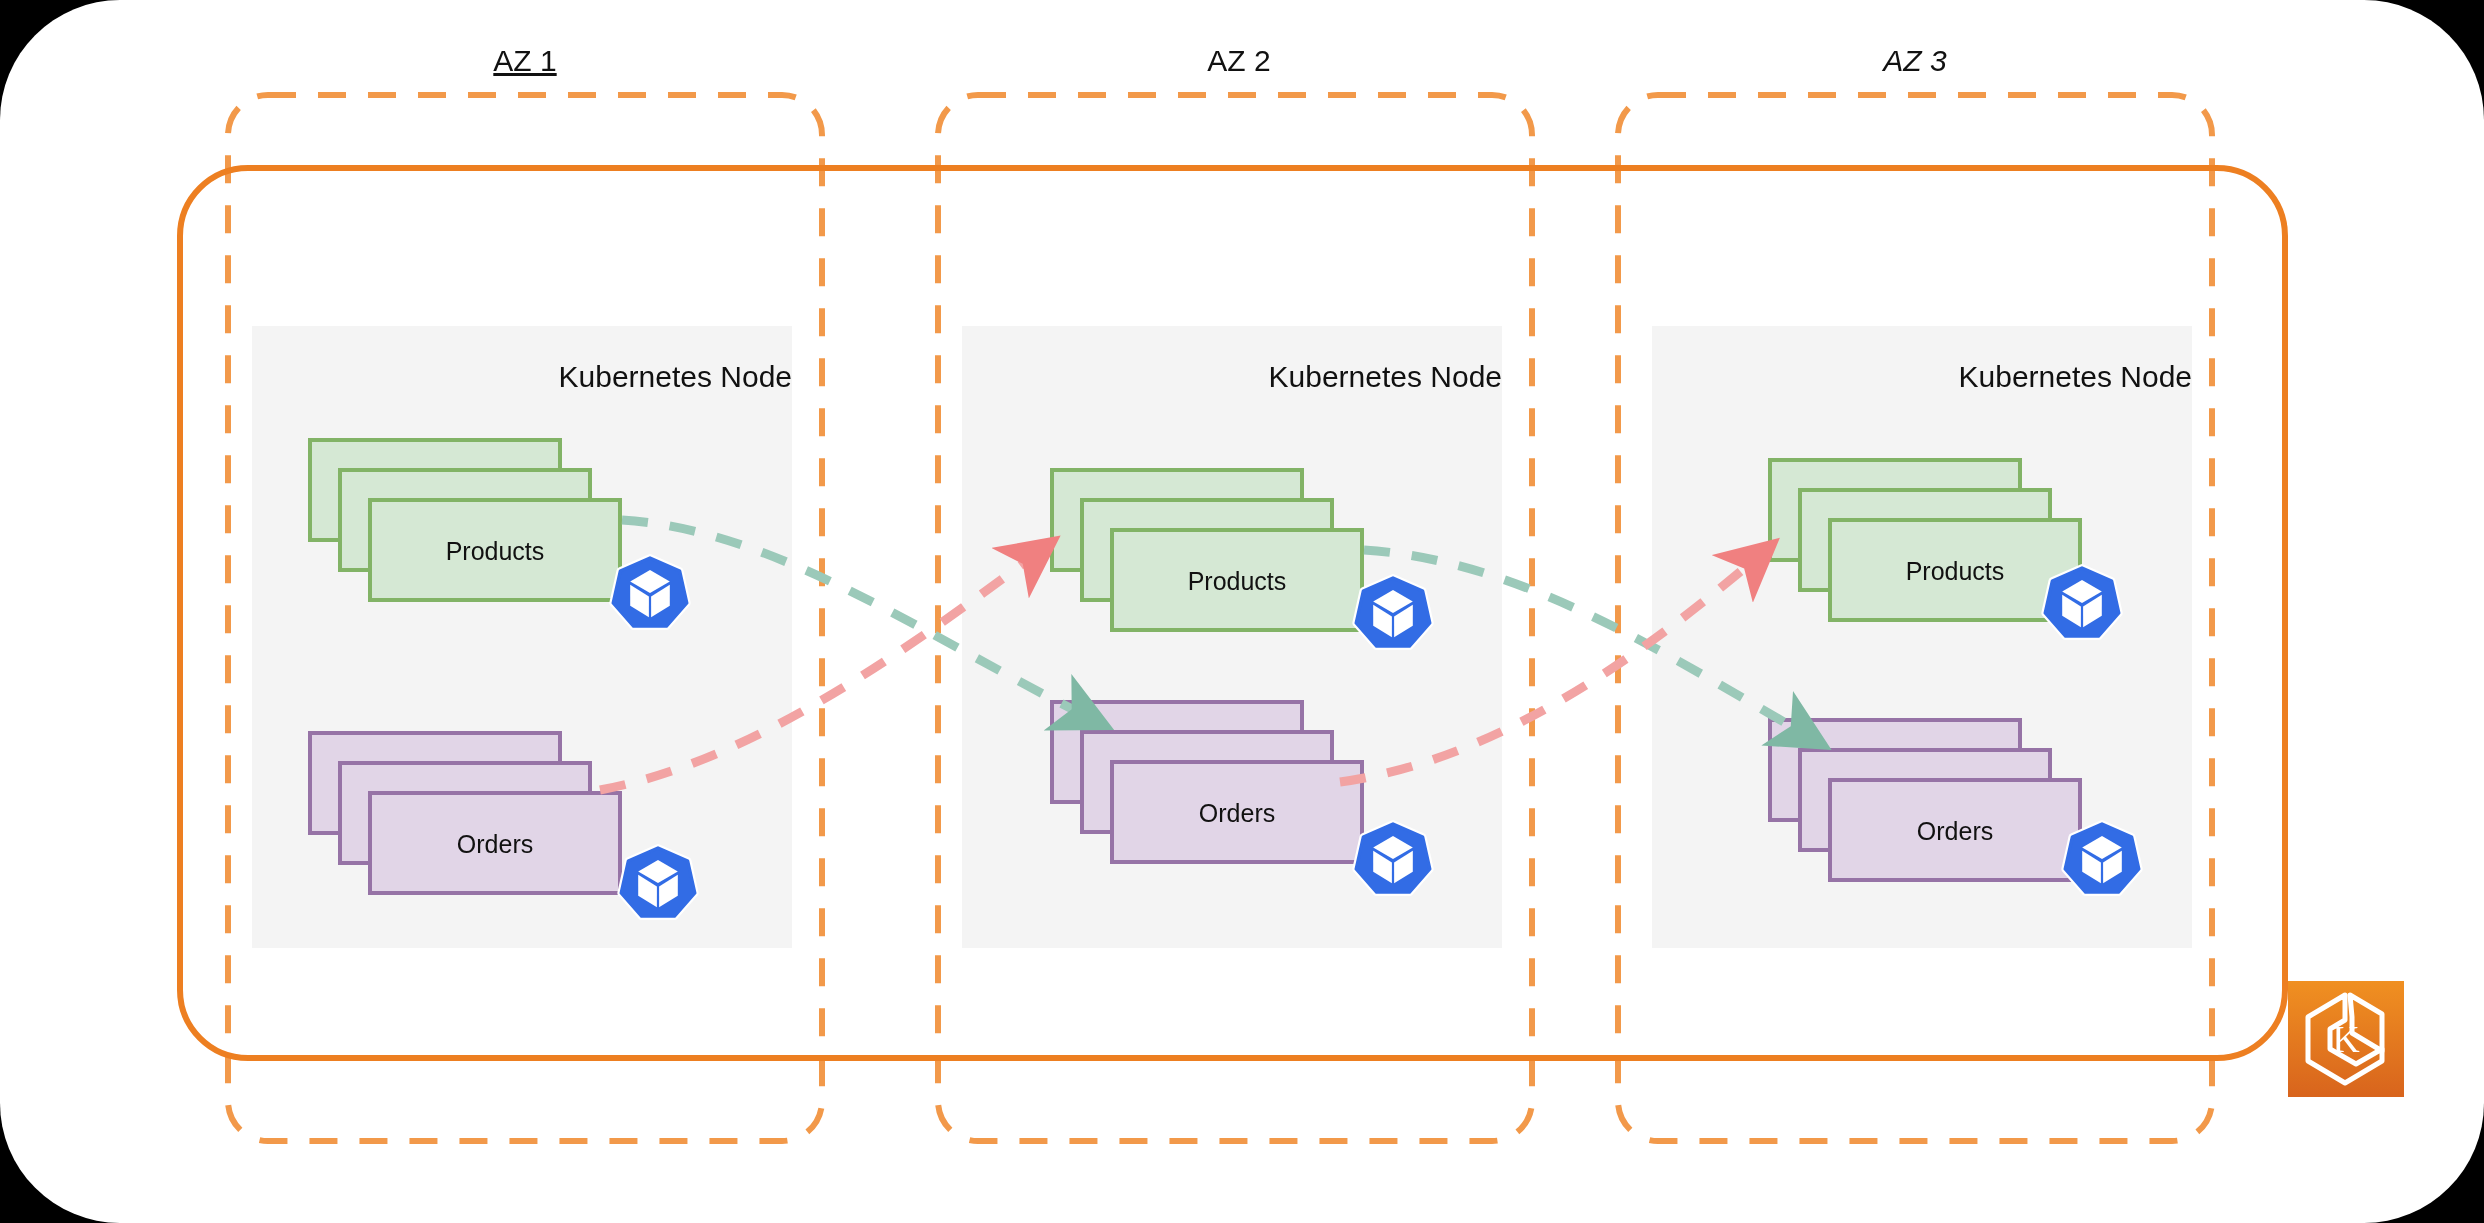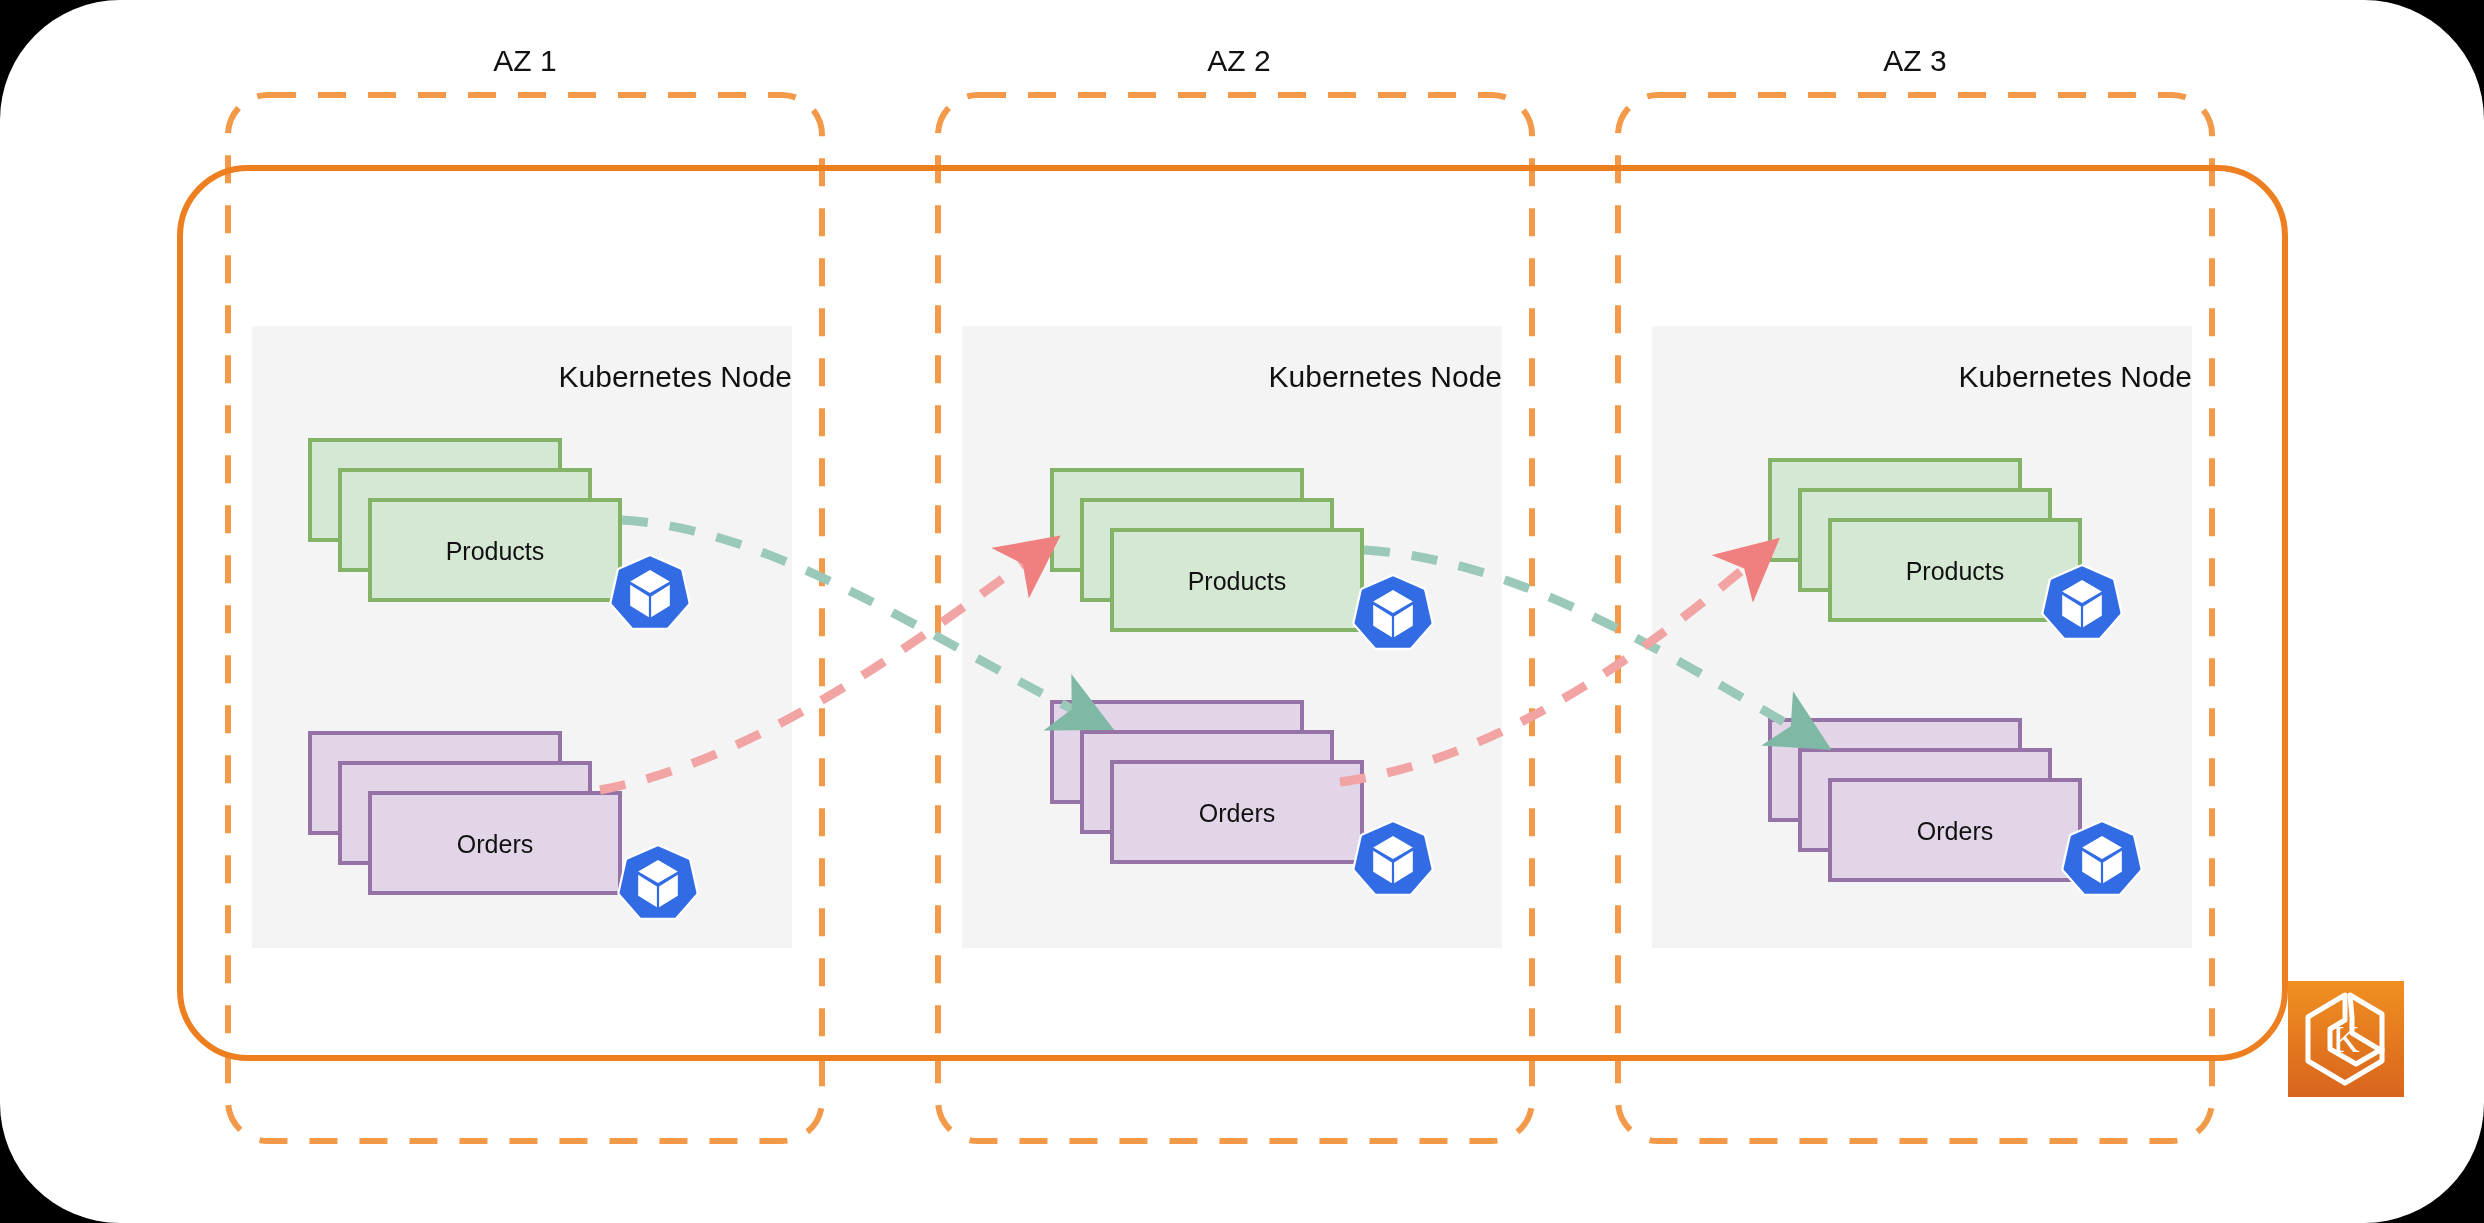--- a/index.html
+++ b/index.html
@@ -151,23 +151,23 @@
     <g>
       <rect x="2288" y="981" width="116" height="116" fill="url(#eksGrad)"></rect>
       <g transform="translate(2346,1039)" fill="none" stroke="#ffffff" stroke-width="5" stroke-linejoin="round" stroke-linecap="round">
         <path d="M-1,-44 L-38,-22 L-38,22 L-1,44 L36,22 L36,10 L10,25 L-16,10 L-16,-10 L-1,-19 Z"></path>
         <path d="M4,-44 L36,-25 L36,12 L6,-6 L6,-22 Z"></path>
       </g>
       <text x="2346" y="1052" text-anchor="middle" font-size="38" font-family="Liberation Serif, serif" fill="#ffffff">K</text>
     </g>
   </svg>
 
-  <div class="az-label" style="left:228px;top:44px;width:594px;">AZ 1</div>
+  <div class="az-label" style="left:228px;top:44px;width:594px;text-decoration:underline;">AZ 1</div>
   <div class="az-label" style="left:942px;top:44px;width:594px;">AZ 2</div>
-  <div class="az-label" style="left:1618px;top:44px;width:594px;">AZ 3</div>
+  <div class="az-label" style="left:1618px;top:44px;width:594px;font-style:italic;">AZ 3</div>
 
   <div class="node-title" style="left:252px;top:360px;width:540px;">Kubernetes Node</div>
   <div class="node-title" style="left:962px;top:360px;width:540px;">Kubernetes Node</div>
   <div class="node-title" style="left:1652px;top:360px;width:540px;">Kubernetes Node</div>
 
   <div class="pod-label" style="left:370px;top:537px;width:250px;">Products</div>
   <div class="pod-label" style="left:370px;top:830px;width:250px;">Orders</div>
 
   <div class="pod-label" style="left:1112px;top:567px;width:250px;">Products</div>
   <div class="pod-label" style="left:1112px;top:799px;width:250px;">Orders</div>

